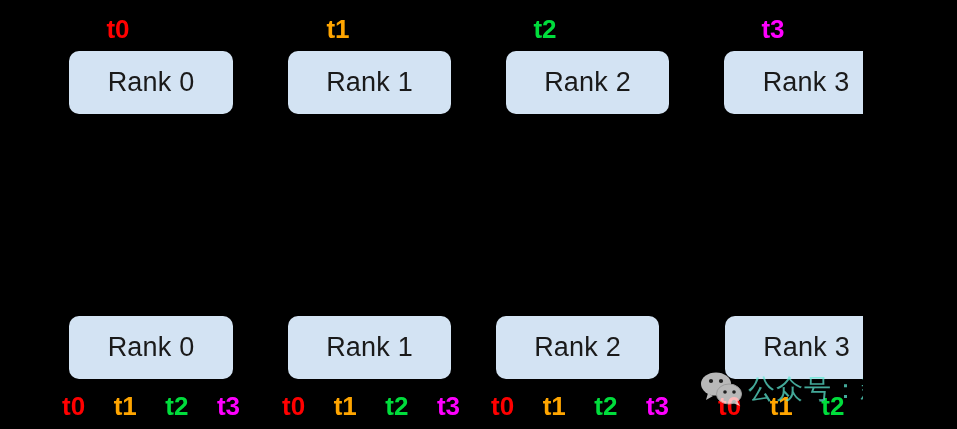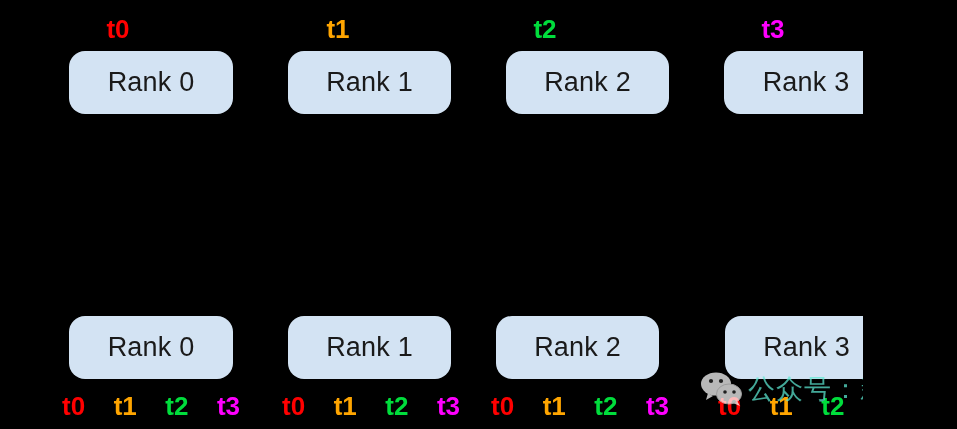--- a/index.html
+++ b/index.html
@@ -13,21 +13,21 @@
   #stage {
     position: relative;
     width: 863px;
     height: 429px;
     background: #000000;
     overflow: hidden;
   }
   .rank-box {
     position: absolute;
     background: #d3e3f3;
-    border-radius: 16px;
+    border-radius: 10px;
     color: #1a1a1a;
     font-size: 27px;
     font-family: "Liberation Sans", sans-serif;
     display: flex;
     align-items: center;
     justify-content: center;
     letter-spacing: 0.2px;
     box-sizing: border-box;
   }
   .tick-label {

